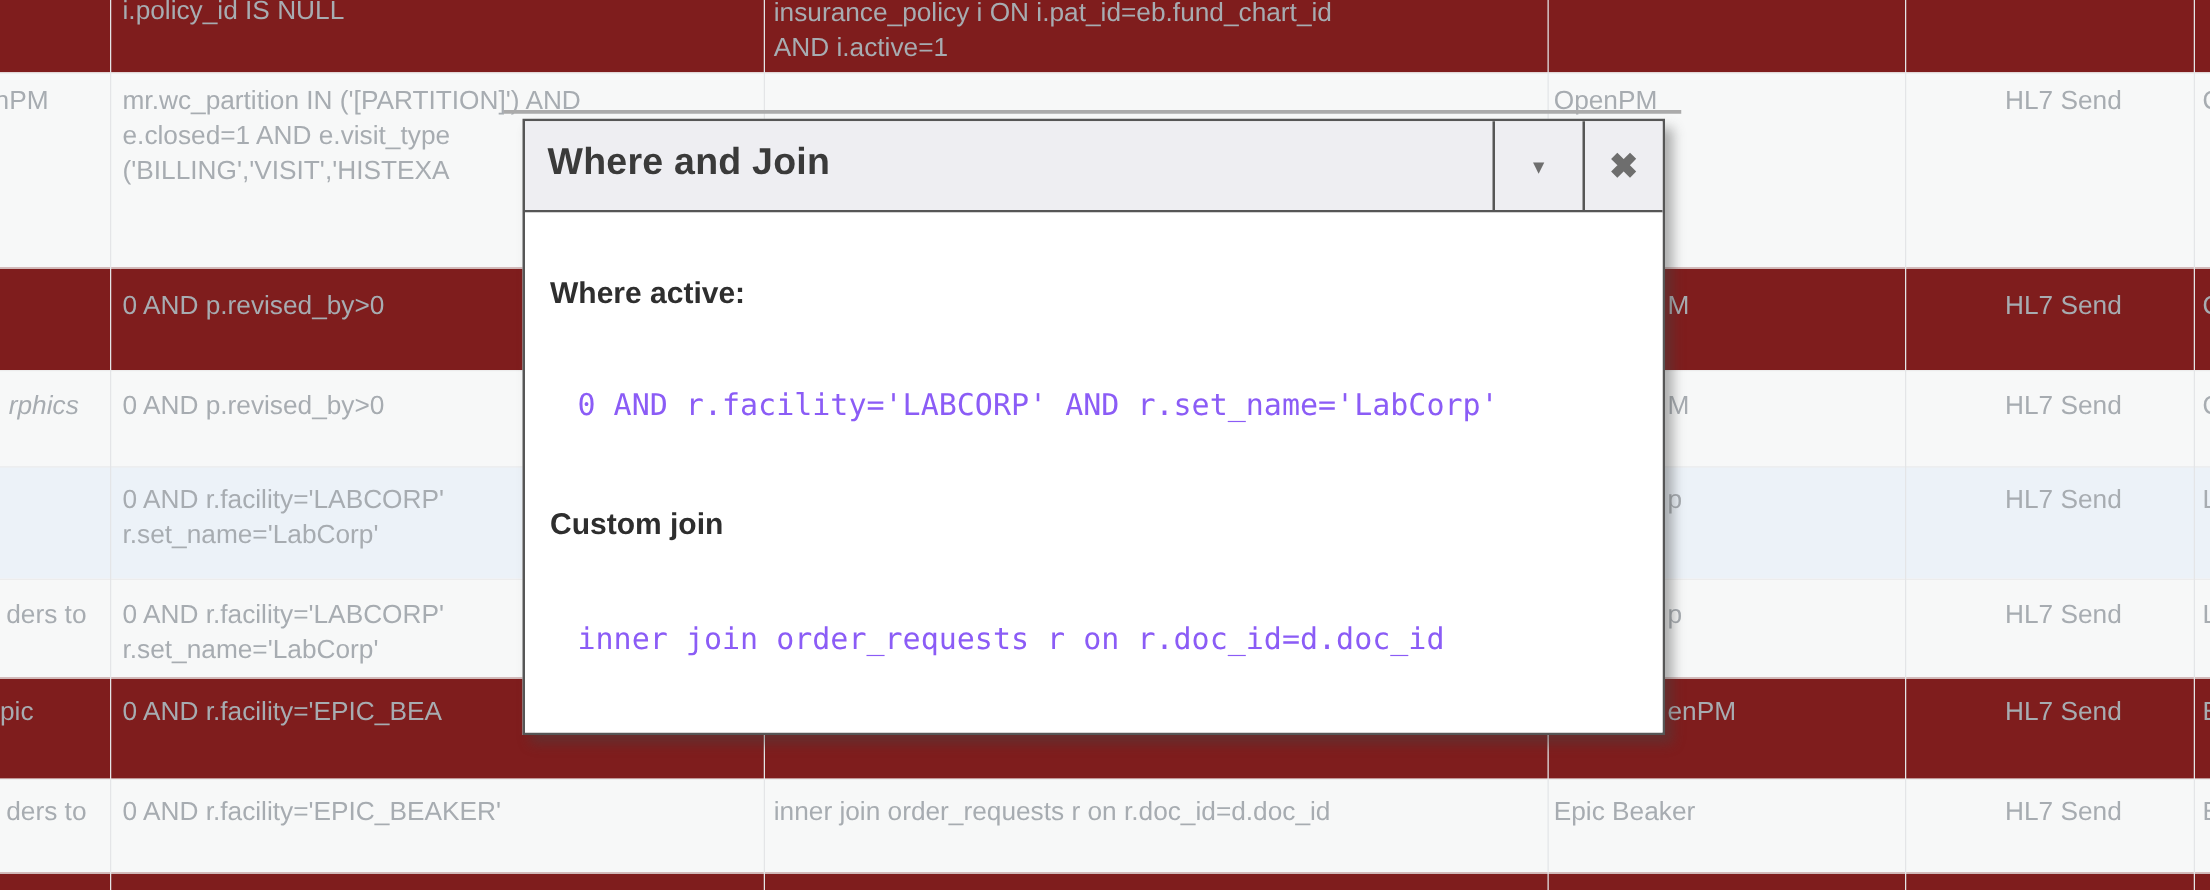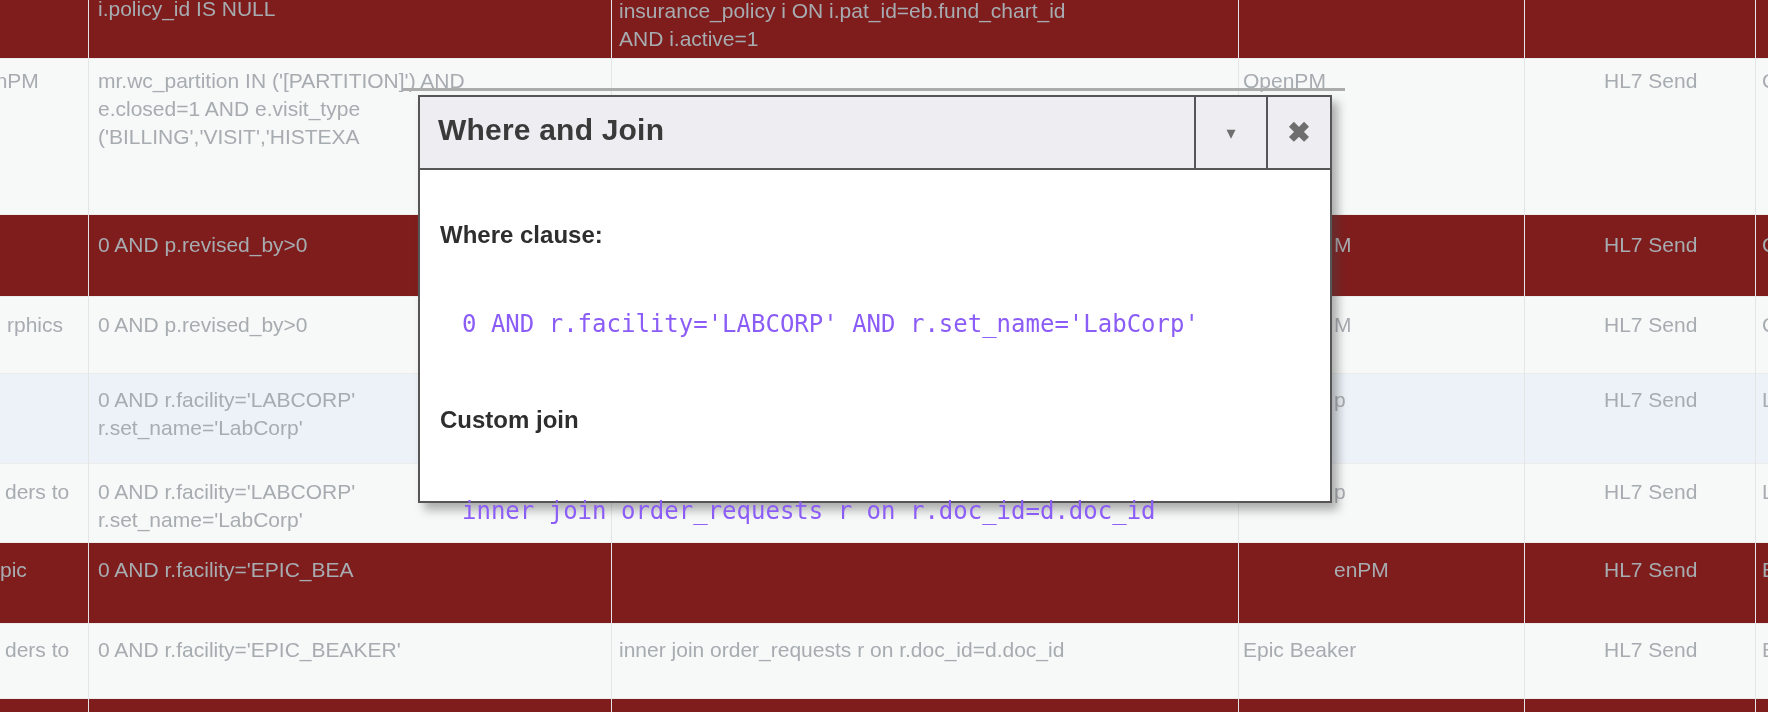--- a/index.html
+++ b/index.html
@@ -39,31 +39,31 @@
   .r1 .c3{top:-3px;}
   .r2 .cell{top:8px;}
   .r3 .cell{top:16px;}
   .r4 .cell{top:14px;}
   .r5 .cell{top:12px;}
   .r6 .cell{top:14px;}
   .r7 .cell{top:13px;}
   .r8 .cell{top:12px;}
   
   .r2 .c1{left:-16px;}
-  .r4 .c1{left:7px;}
+  .r4 .c1{left:7px;font-style:italic;}
   .r6 .c1{left:5px;}
   .r7 .c1{left:0px;}
   .r8 .c1{left:5px;}
   
   .vline{position:absolute;top:0;width:1px;height:712px;background:#e4e5e7;z-index:1;}
   .v1{left:88px;} .v2{left:611px;} .v3{left:1238px;} .v4{left:1524px;} .v5{left:1755px;}
   
   .shadowline{position:absolute;left:403px;top:88px;width:942px;height:3px;background:#ababab;z-index:5;}
   .dialog{
-    position:absolute;left:418px;top:95px;width:914px;height:408px;
+    position:absolute;left:418px;top:95px;width:914px;height:493px;
     background:#ffffff;border:2px solid #565656;box-sizing:border-box;
     box-shadow:6px 7px 9px rgba(70,70,70,.42);z-index:10;
   }
   .titlebar{display:flex;height:71px;background:#eeeef2;border-bottom:2px solid #565656;box-sizing:content-box;}
   .dlg-title{flex:1;font-size:30px;font-weight:bold;color:#3a3a3a;padding:16px 0 0 18px;letter-spacing:.2px;}
   .tbtn{border-left:2px solid #565656;display:flex;align-items:center;justify-content:center;color:#6e6e6e;cursor:pointer;}
   .tbtn-collapse{width:70px;font-size:18px;}
   .tbtn-close{width:62px;font-size:28px;font-weight:bold;}
   .dlg-body{position:absolute;left:0;top:73px;right:0;bottom:0;background:#ffffff;}
   .dlg-label{position:absolute;left:20px;font-size:24px;font-weight:bold;color:#2e2e2e;}
@@ -157,20 +157,20 @@
     <div class="titlebar">
       <div class="dlg-title">Where and Join</div>
       <div class="tbtn tbtn-collapse">
         <span>▾</span>
       </div>
       <div class="tbtn tbtn-close">
         <span>✖</span>
       </div>
     </div>
     <div class="dlg-body">
-      <div class="dlg-label lbl-where">Where clause:</div>
+      <div class="dlg-label lbl-where">Where active:</div>
       <div class="dlg-code code-where">0 AND r.facility='LABCORP' AND r.set_name='LabCorp'</div>
       <div class="dlg-label lbl-join">Custom join</div>
       <div class="dlg-code code-join">inner join order_requests r on r.doc_id=d.doc_id</div>
     </div>
   </div>
 
 </div>
 
 </body></html>

